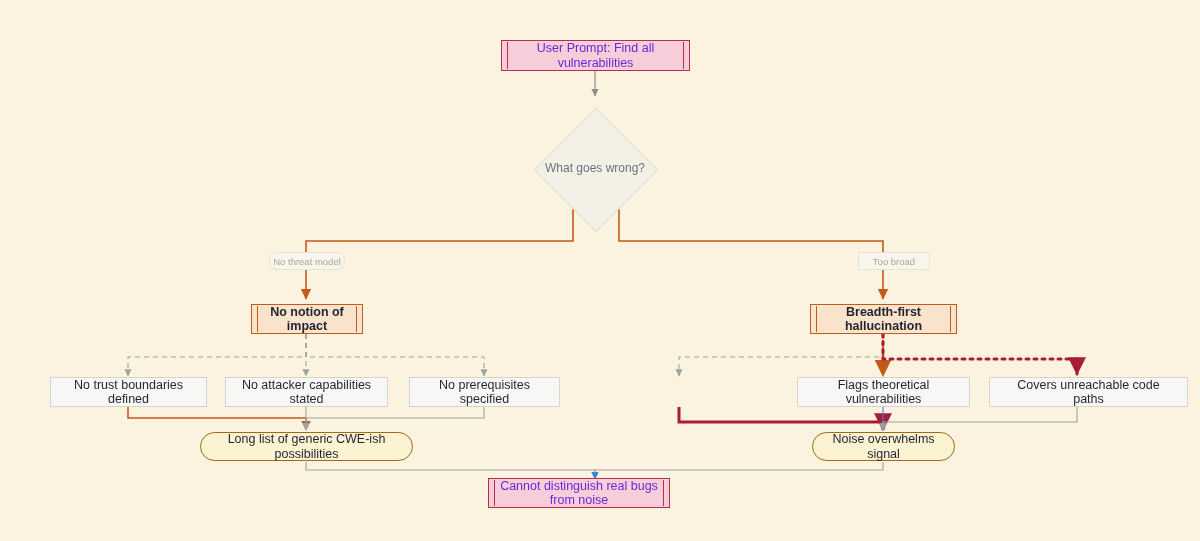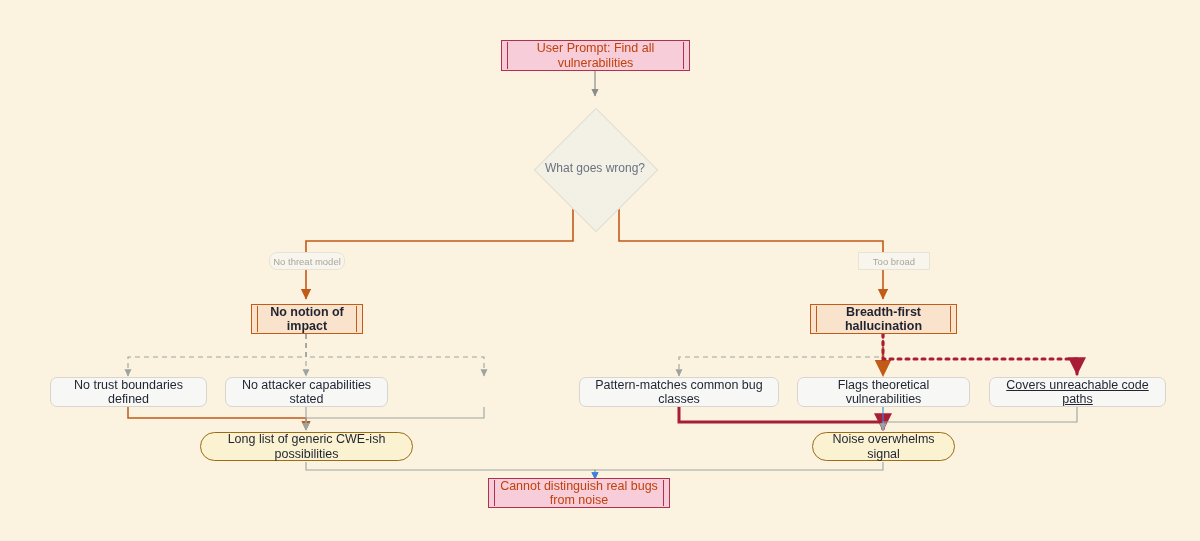--- a/index.html
+++ b/index.html
@@ -34,21 +34,21 @@
     display: flex;
     align-items: center;
     justify-content: center;
     text-align: center;
     line-height: 1.15;
   }
   
   .node-pink {
     background: #f6cdd8;
     border: 1px solid #b03050;
-    color: #c2410c;
+    color: #6d28d9;
     font-size: 12.5px;
     box-shadow: inset 3px 0 0 -1px #f6cdd8, inset -3px 0 0 -1px #f6cdd8;
     justify-content: center;
   }
   .node-pink .inner {
     position: absolute;
     left: 5px;
     right: 5px;
     top: 1px;
     bottom: 1px;
@@ -105,21 +105,21 @@
   }
   .node-orange .label {
     position: relative;
     z-index: 2;
     padding: 0 8px;
   }
   
   .node-leaf {
     background: #f7f7f5;
     border: 1px solid #d8d6cc;
-    border-radius: 7px;
+    border-radius: 0;
     color: #1f2430;
     font-size: 12.5px;
     padding: 0 12px;
   }
   
   .node-pill {
     background: #fbf2d2;
     border: 1.4px solid #9c6b14;
     border-radius: 999px;
     color: #1f2430;
@@ -223,30 +223,30 @@
   </div>
 
   <div class="node node-leaf" style="left:50px; top:377px; width:157px; height:30px;">
     <span>No trust boundaries defined</span>
   </div>
 
   <div class="node node-leaf" style="left:225px; top:377px; width:163px; height:30px;">
     <span>No attacker capabilities stated</span>
   </div>
 
-
-  <div class="node node-leaf" style="left:579px; top:377px; width:200px; height:30px;">
-    <span>Pattern-matches common bug classes</span>
-  </div>
+  <div class="node node-leaf" style="left:409px; top:377px; width:151px; height:30px;">
+    <span>No prerequisites specified</span>
+  </div>
+
 
   <div class="node node-leaf" style="left:797px; top:377px; width:173px; height:30px;">
     <span>Flags theoretical vulnerabilities</span>
   </div>
 
-  <div class="node node-leaf" style="left:989px; top:377px; width:177px; height:30px;text-decoration:underline;">
+  <div class="node node-leaf" style="left:989px; top:377px; width:199px; height:30px;">
     <span>Covers unreachable code paths</span>
   </div>
 
   <div class="node node-pill" style="left:200px; top:432px; width:213px; height:29px;">
     <span>Long list of generic CWE-ish possibilities</span>
   </div>
 
   <div class="node node-pill" style="left:812px; top:432px; width:143px; height:29px;">
     <span>Noise overwhelms signal</span>
   </div>

